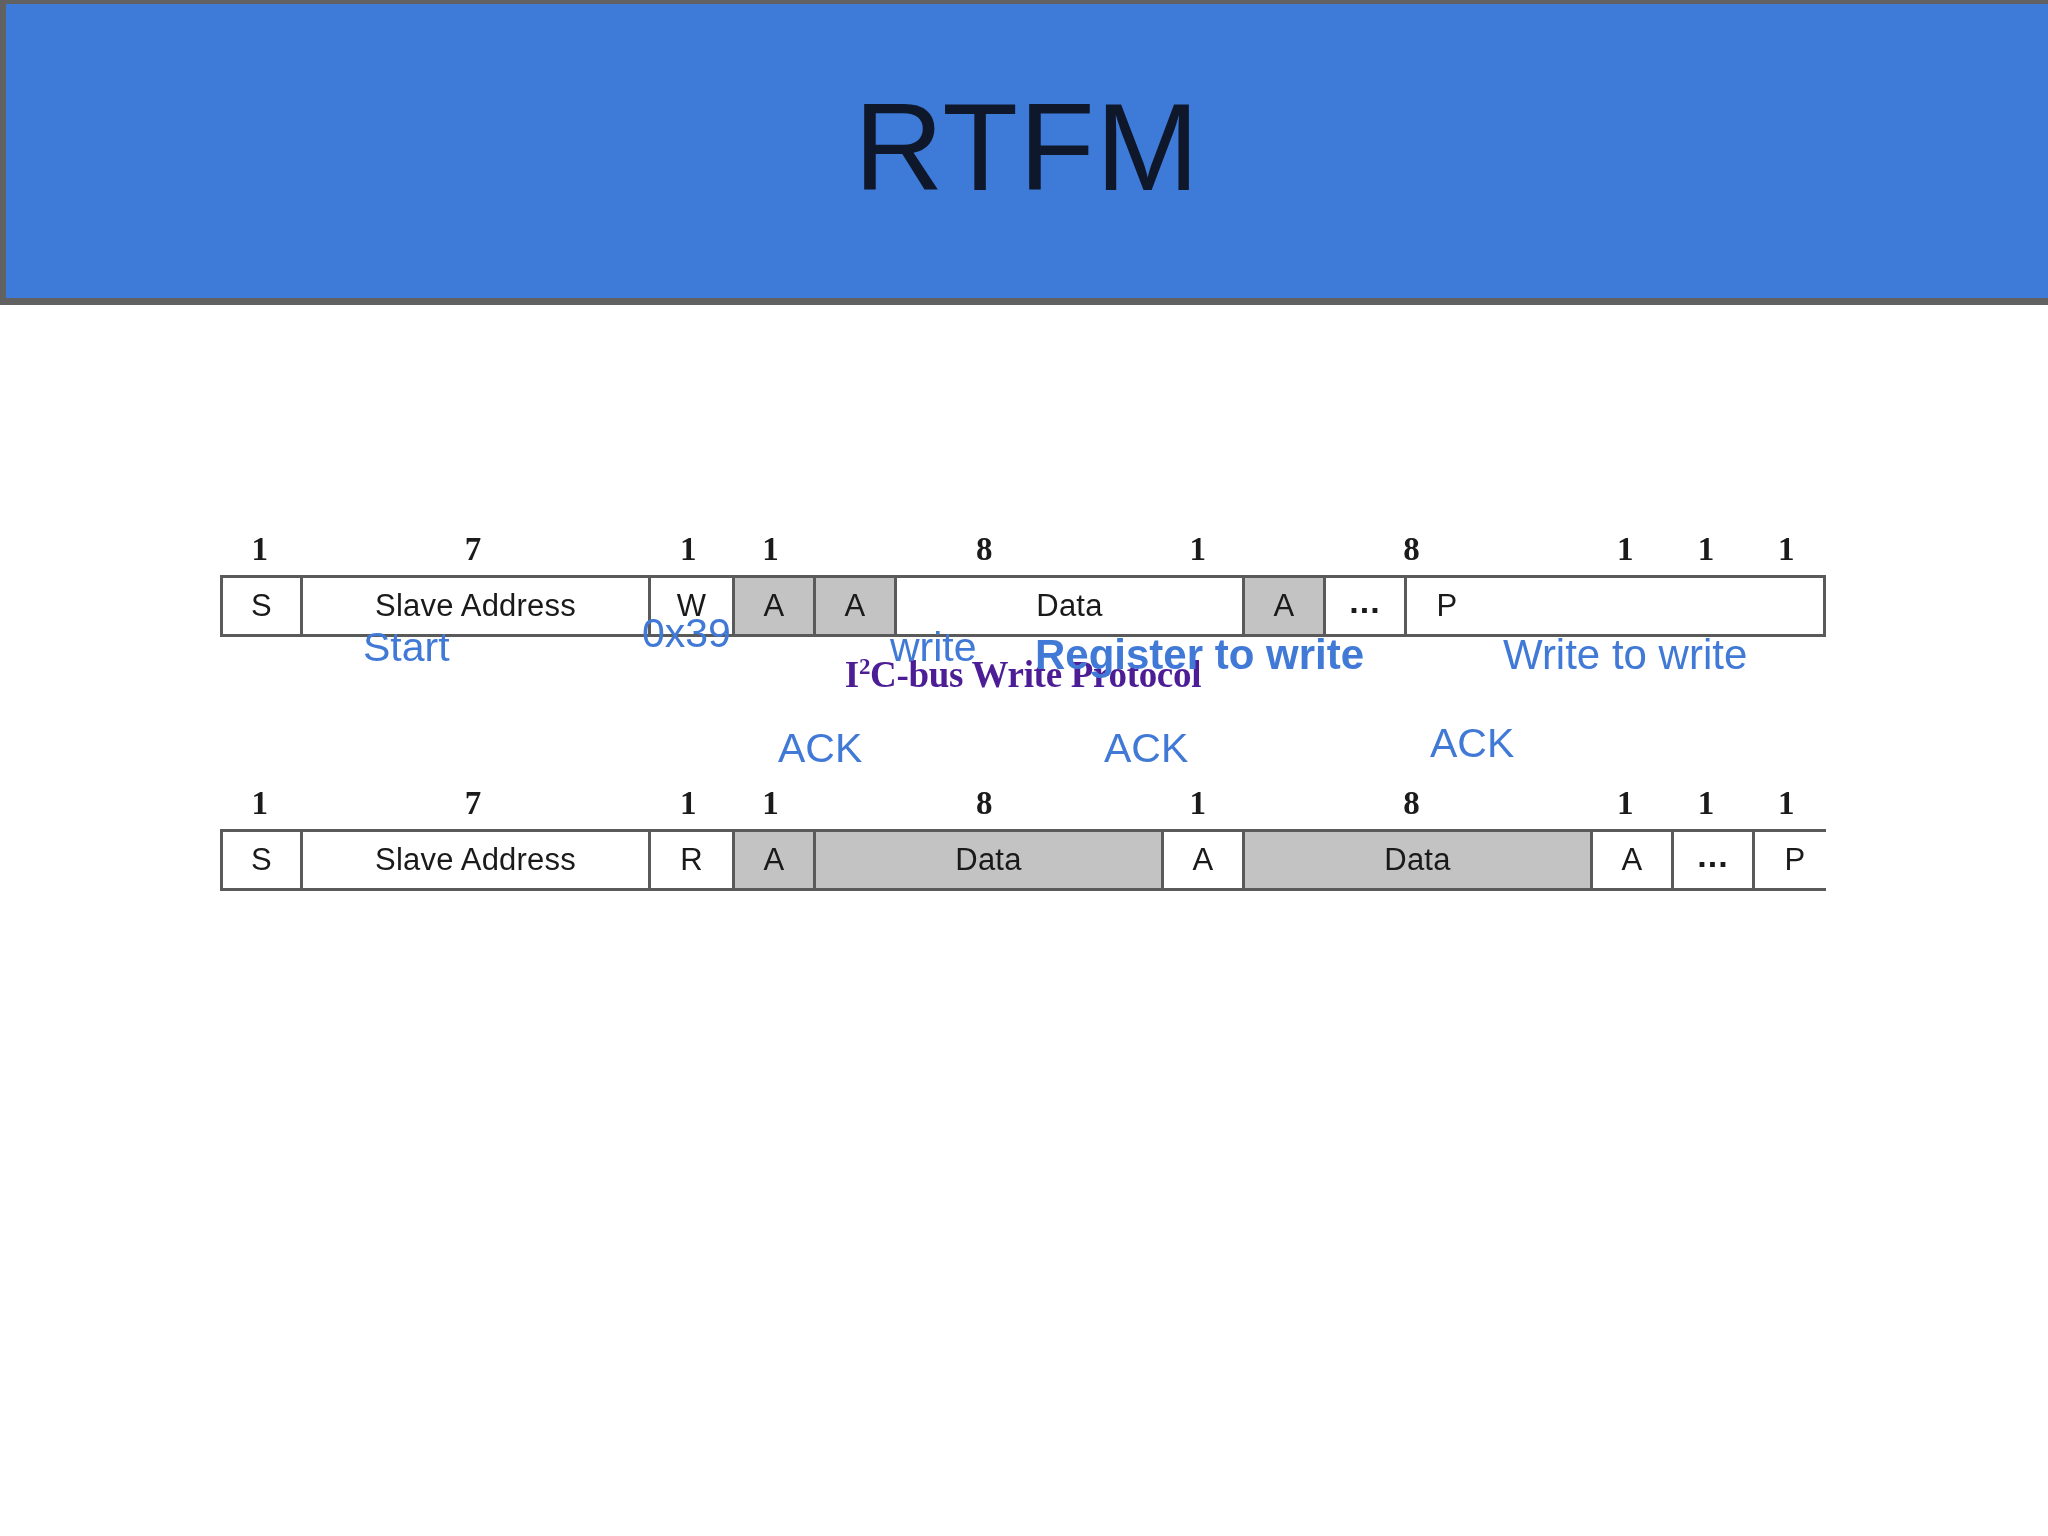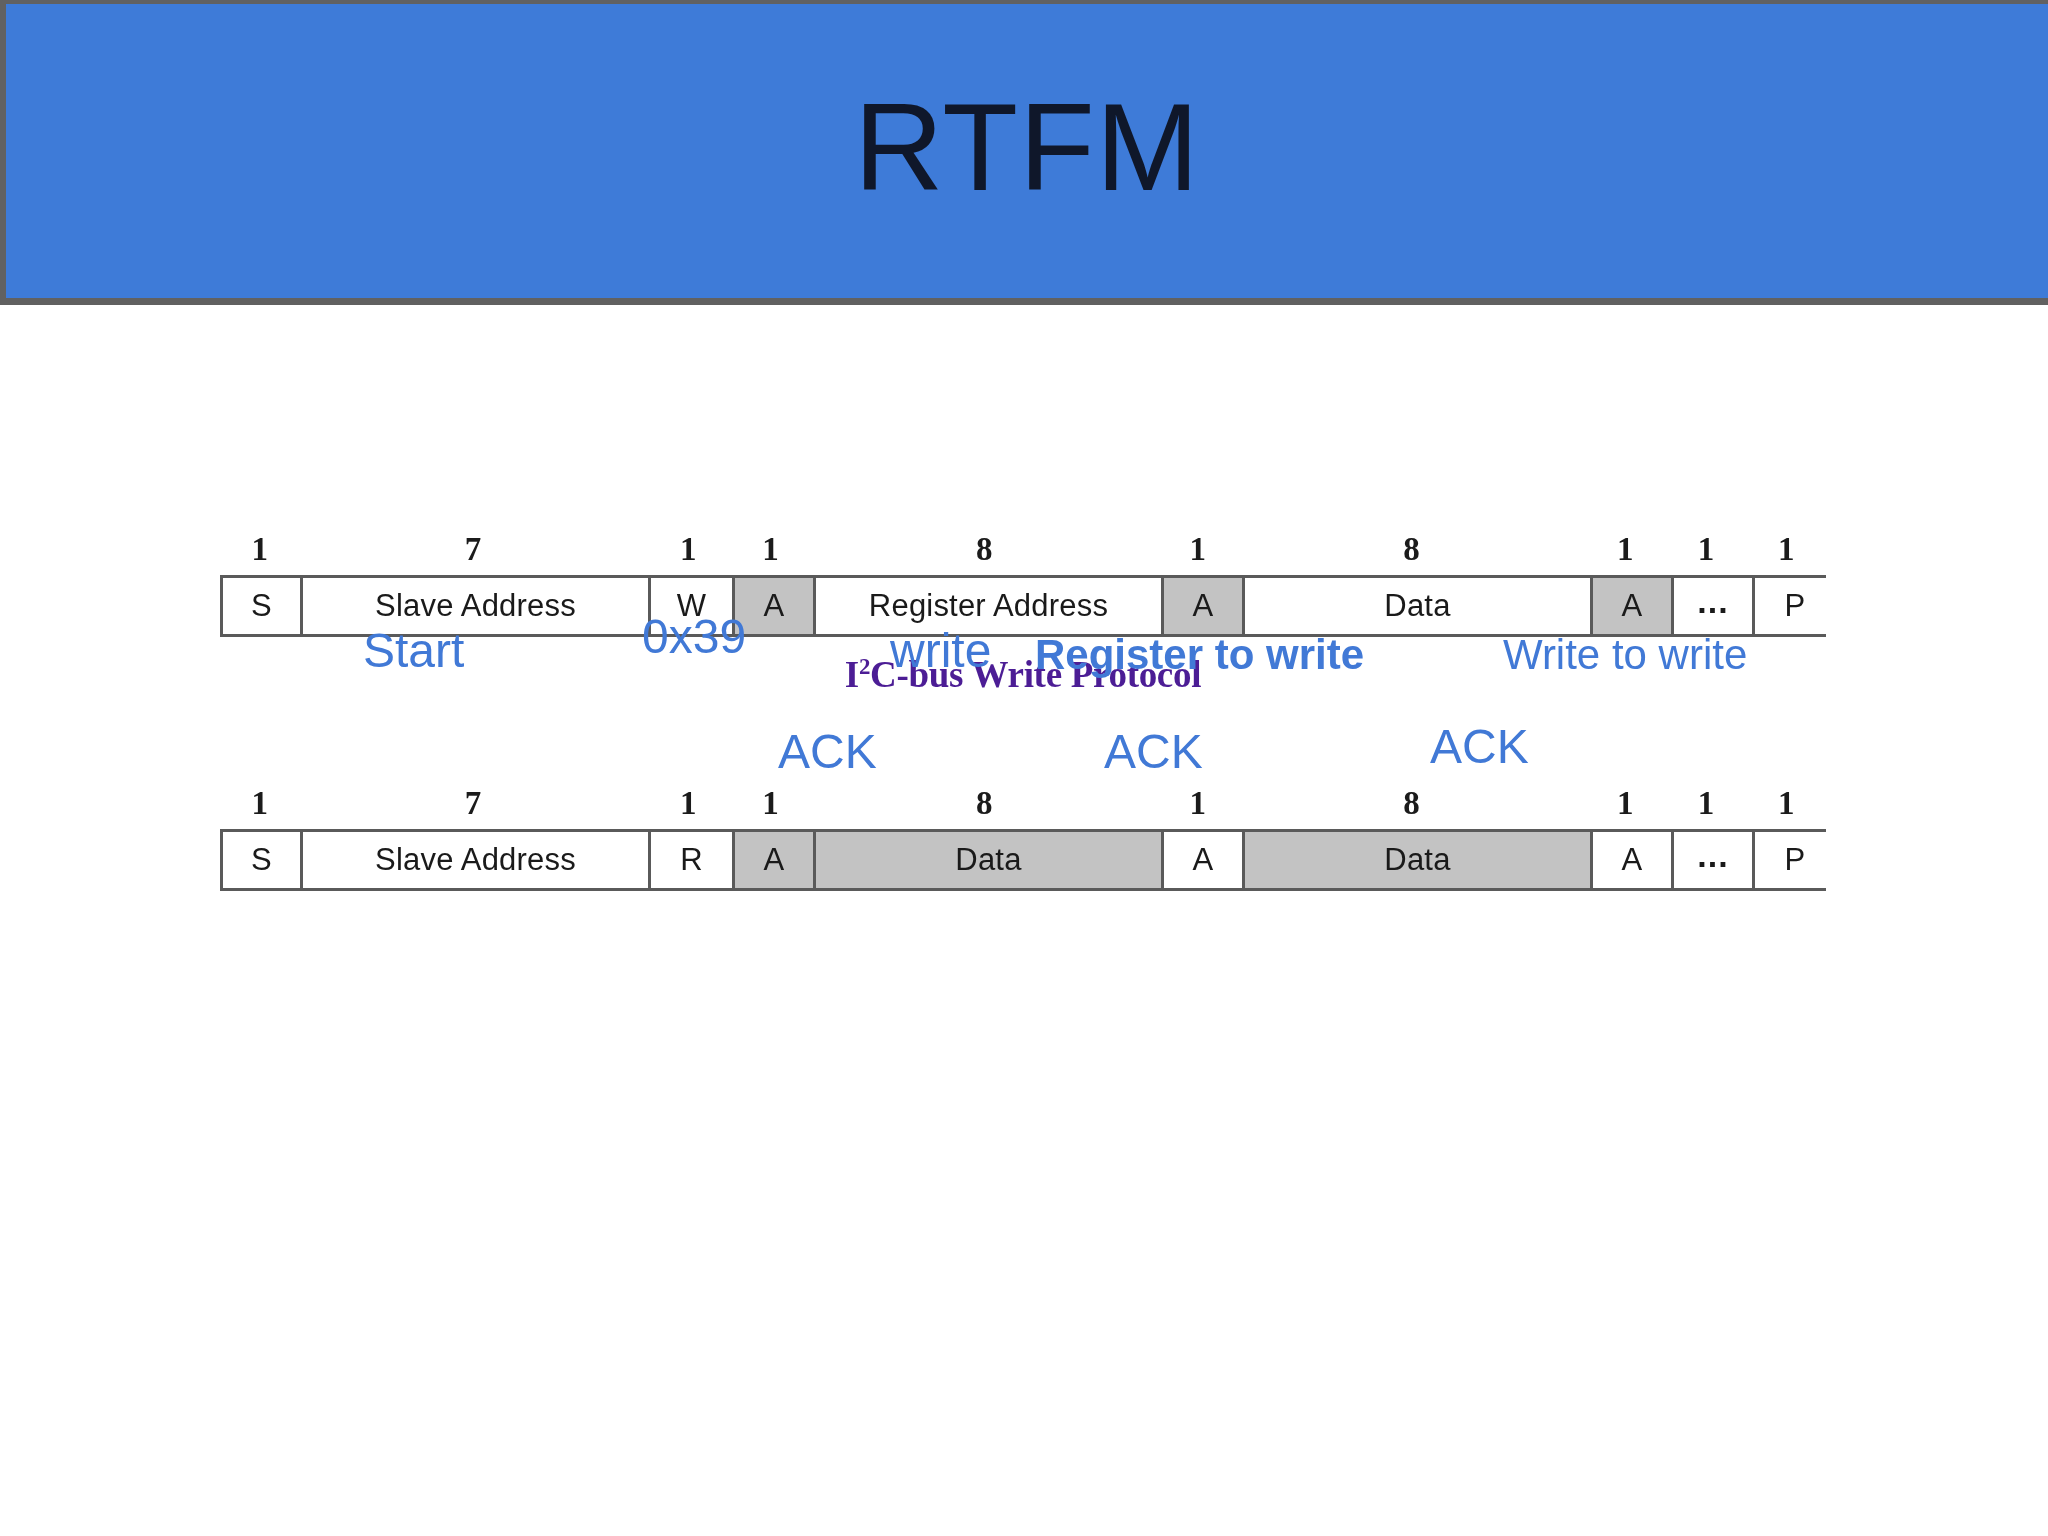--- a/index.html
+++ b/index.html
@@ -60,21 +60,21 @@
 
   
   .annot {
     position: absolute;
     color: #4179D6;
     font-family: "Liberation Sans", sans-serif;
     font-weight: 400;
     white-space: nowrap;
     line-height: 1;
   }
-  .annot.sz-lg { font-size: 48px; }
+  .annot.sz-lg { font-size: 41px; }
   .annot.sz-md { font-size: 42px; }
 
   
   .bits {
     display: flex;
     width: 100%;
     height: 44px;
     align-items: flex-end;
   }
   .bit {
@@ -162,21 +162,20 @@
         <div class="bit" style="width: 348px;">8</div>
         <div class="bit" style="width: 81px;">1</div>
         <div class="bit" style="width: 81px;">1</div>
         <div class="bit" style="width: 80px;">1</div>
       </div>
     <div class="frame" id="write-frame">
         <div class="cell" style="width: 80px; flex: 0 0 80px;">S</div>
         <div class="cell" style="width: 348px; flex: 0 0 348px;">Slave Address</div>
         <div class="cell" style="width: 84px; flex: 0 0 84px;">W</div>
         <div class="cell shaded" style="width: 81px; flex: 0 0 81px;">A</div>
-        <div class="cell" style="width: 348px; flex: 0 0 348px;">Register Address</div>
         <div class="cell shaded" style="width: 81px; flex: 0 0 81px;">A</div>
         <div class="cell" style="width: 348px; flex: 0 0 348px;">Data</div>
         <div class="cell shaded" style="width: 81px; flex: 0 0 81px;">A</div>
         <div class="cell dots" style="width: 81px; flex: 0 0 81px;">...</div>
         <div class="cell" style="width: 80px; flex: 0 0 80px;">P</div>
       </div>
     <div class="caption">
       <span>I</span><sup>2</sup><span>C-bus Write Protocol</span>
     </div>
   </div>

